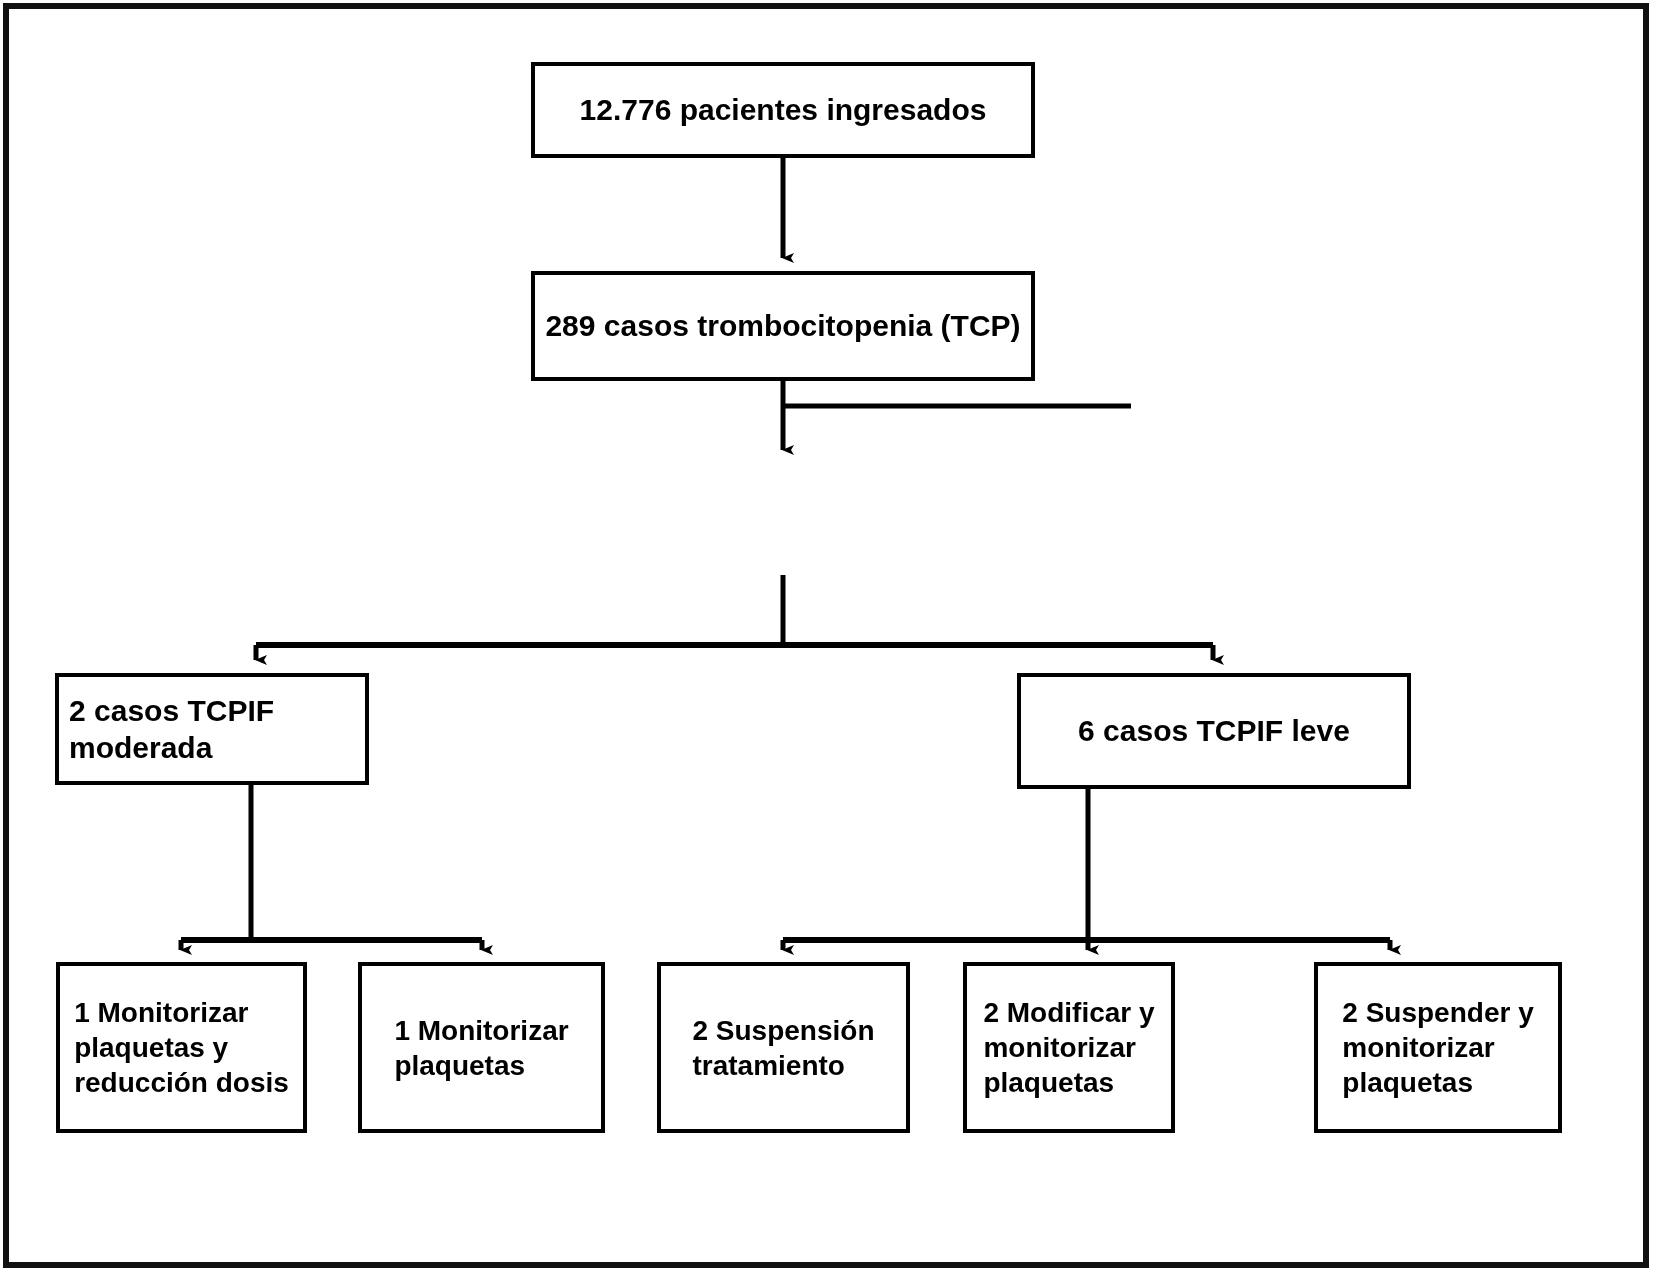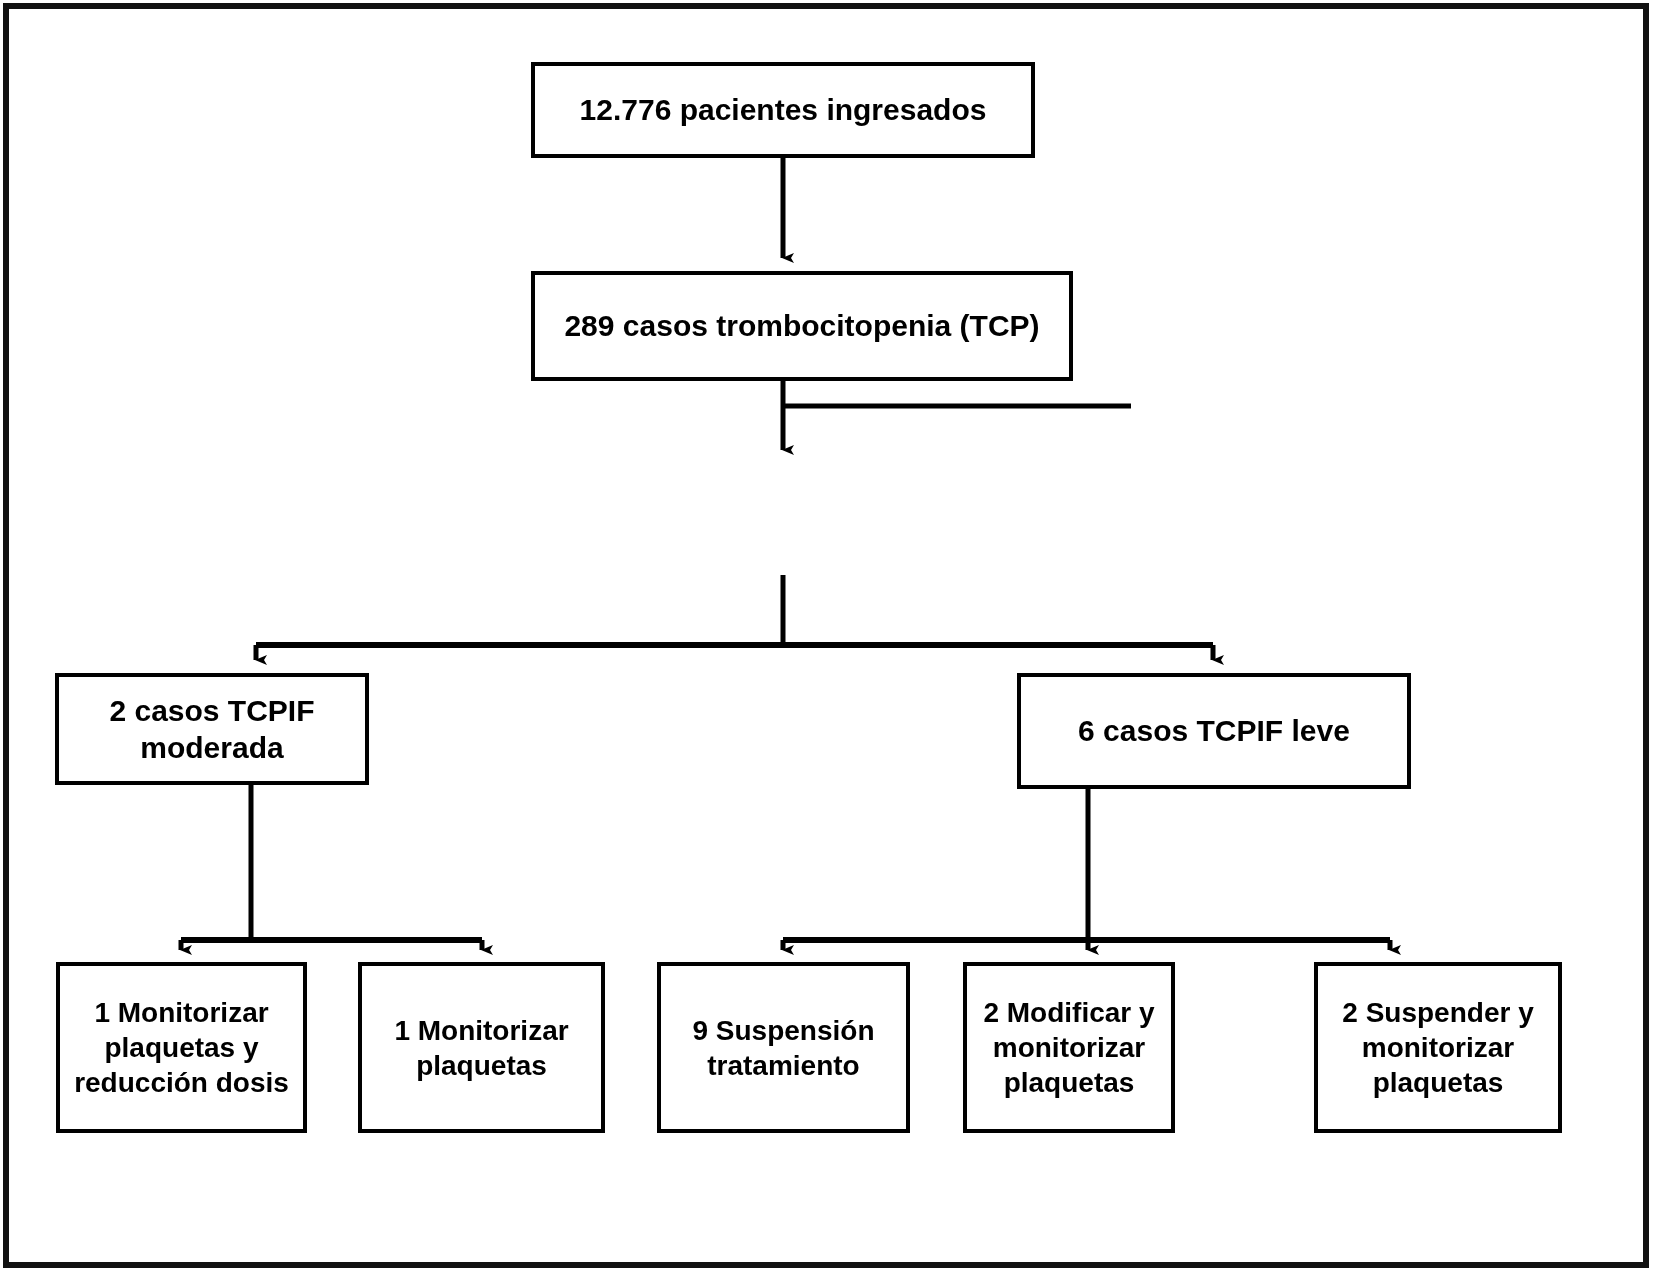--- a/index.html
+++ b/index.html
@@ -33,29 +33,29 @@
     pointer-events: none;
   }
   .node {
     position: absolute;
     border: 4px solid #000000;
     background: #ffffff;
     box-sizing: border-box;
     display: flex;
     align-items: center;
     justify-content: center;
-    text-align: center;
+    text-align: left;
     font-weight: bold;
     color: #000000;
     line-height: 1.25;
     padding: 4px 10px;
     white-space: pre-line;
   }
   .n-top        { left: 531px;  top: 62px;   width: 504px; height: 96px;  font-size: 30px; }
-  .n-tcp        { left: 531px;  top: 271px;  width: 542px; height: 110px; font-size: 30px; }
+  .n-tcp        { left: 531px;  top: 271px;  width: 504px; height: 110px; font-size: 30px; }
   .n-assoc      { left: 1131px; top: 289px;  width: 382px; height: 241px; font-size: 29px; }
   .n-drug       { left: 474px;  top: 462px;  width: 618px; height: 113px; font-size: 30px; }
   .n-moderate   { left: 55px;   top: 673px;  width: 314px; height: 112px; font-size: 30px; }
   .n-mild       { left: 1017px; top: 673px;  width: 394px; height: 116px; font-size: 30px; }
   .n-leaf       { top: 962px;  height: 171px; font-size: 28px; }
   .n-leaf1      { left: 56px;   width: 251px; }
   .n-leaf2      { left: 358px;  width: 247px; }
   .n-leaf3      { left: 657px;  width: 253px; }
   .n-leaf4      { left: 963px;  width: 212px; }
   .n-leaf5      { left: 1314px; width: 248px; }
@@ -109,21 +109,21 @@
 
   <div class="node n-mild">6 casos TCPIF leve</div>
 
   <div class="node n-leaf n-leaf1">1 Monitorizar
 plaquetas y
 reducción dosis</div>
 
   <div class="node n-leaf n-leaf2">1 Monitorizar
 plaquetas</div>
 
-  <div class="node n-leaf n-leaf3">9 Suspensión
+  <div class="node n-leaf n-leaf3">2 Suspensión
 tratamiento</div>
 
   <div class="node n-leaf n-leaf4">2 Modificar y
 monitorizar
 plaquetas</div>
 
   <div class="node n-leaf n-leaf5">2 Suspender y
 monitorizar
 plaquetas</div>
 

